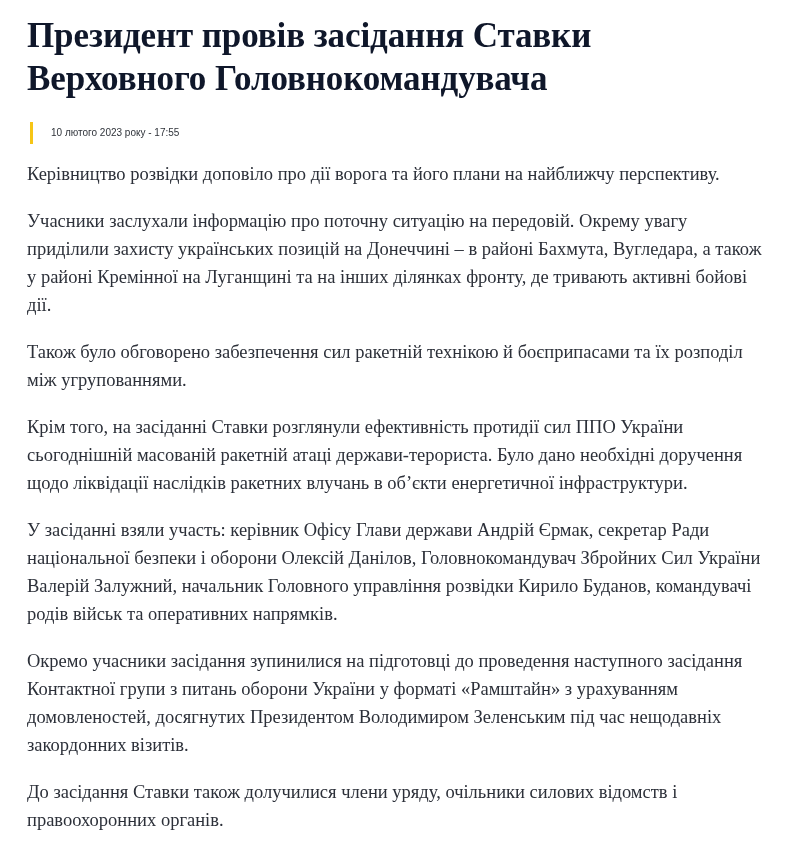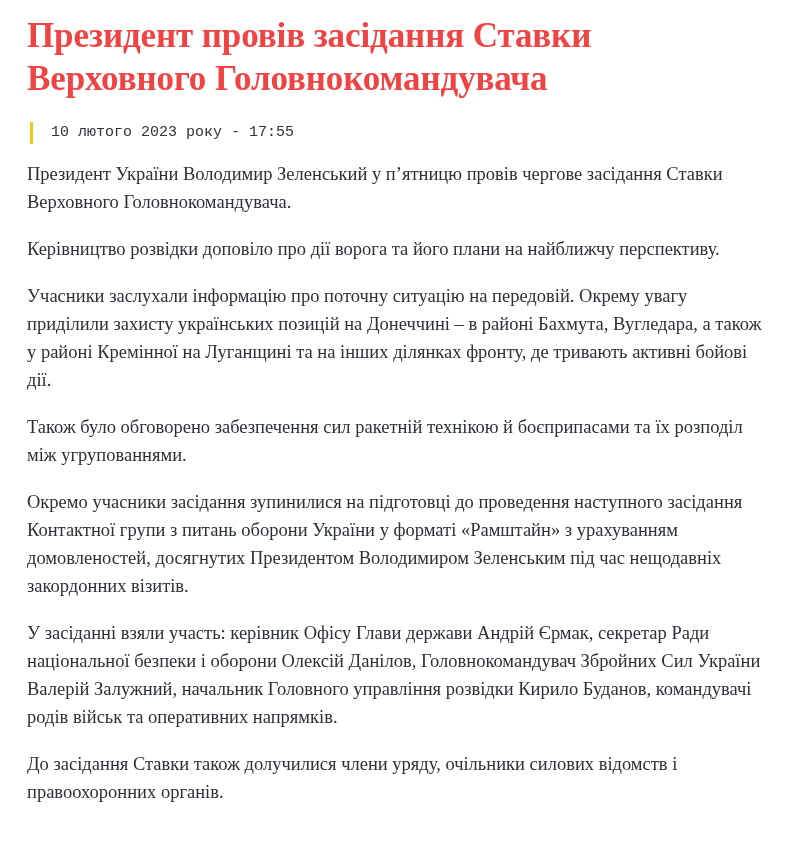--- a/index.html
+++ b/index.html
@@ -22,21 +22,21 @@
   }
 
   .article-title {
     margin: 0;
     padding-top: 14px;
     font-family: "Liberation Serif", "DejaVu Serif", serif;
     font-weight: 700;
     font-size: 35px;
     line-height: 43px;
     letter-spacing: -0.1px;
-    color: #ef4444;
+    color: #0f172a;
     max-width: 660px;
   }
 
   .article-meta {
     display: flex;
     align-items: center;
     margin-top: 20px;
     margin-bottom: 4px;
     height: 26px;
   }
@@ -44,22 +44,22 @@
   .meta-accent-bar {
     width: 3px;
     height: 22px;
     background: #f6c516;
     flex: 0 0 auto;
     margin-left: 3px;
   }
 
   .article-date {
     margin-left: 18px;
-    font-family: Liberation Mono, monospace;
-    font-size: 15px;
+    font-family: Liberation Sans, sans-serif;
+    font-size: 10px;
     line-height: 20px;
     color: #2f333a;
     white-space: nowrap;
   }
 
   .article-body {
     margin-top: 14px;
     max-width: 745px;
   }
 
@@ -82,22 +82,22 @@
 <article class="article">
 
   <h1 class="article-title">Президент провів засідання Ставки Верховного Головнокомандувача</h1>
 
   <div class="article-meta">
     <span class="meta-accent-bar"></span>
     <span class="article-date">10 лютого 2023 року - 17:55</span>
   </div>
 
   <div class="article-body">
-    <p>Президент України Володимир Зеленський у п’ятницю провів чергове засідання Ставки Верховного Головнокомандувача.</p>
     <p>Керівництво розвідки доповіло про дії ворога та його плани на найближчу перспективу.</p>
     <p>Учасники заслухали інформацію про поточну ситуацію на передовій. Окрему увагу приділили захисту українських позицій на Донеччині – в районі Бахмута, Вугледара, а також у районі Кремінної на Луганщині та на інших ділянках фронту, де тривають активні бойові дії.</p>
     <p>Також було обговорено забезпечення сил ракетній технікою й боєприпасами та їх розподіл між угрупованнями.</p>
+    <p>Крім того, на засіданні Ставки розглянули ефективність протидії сил ППО України сьогоднішній масованій ракетній атаці держави-терориста. Було дано необхідні доручення щодо ліквідації наслідків ракетних влучань в об’єкти енергетичної інфраструктури.</p>
+    <p>У засіданні взяли участь: керівник Офісу Глави держави Андрій Єрмак, секретар Ради національної безпеки і оборони Олексій Данілов, Головнокомандувач Збройних Сил України Валерій Залужний, начальник Головного управління розвідки Кирило Буданов, командувачі родів військ та оперативних напрямків.</p>
     <p>Окремо учасники засідання зупинилися на підготовці до проведення наступного засідання Контактної групи з питань оборони України у форматі «Рамштайн» з урахуванням домовленостей, досягнутих Президентом Володимиром Зеленським під час нещодавніх закордонних візитів.</p>
-    <p>У засіданні взяли участь: керівник Офісу Глави держави Андрій Єрмак, секретар Ради національної безпеки і оборони Олексій Данілов, Головнокомандувач Збройних Сил України Валерій Залужний, начальник Головного управління розвідки Кирило Буданов, командувачі родів військ та оперативних напрямків.</p>
     <p>До засідання Ставки також долучилися члени уряду, очільники силових відомств і правоохоронних органів.</p>
   </div>
 
 </article>
 
 </body></html>

